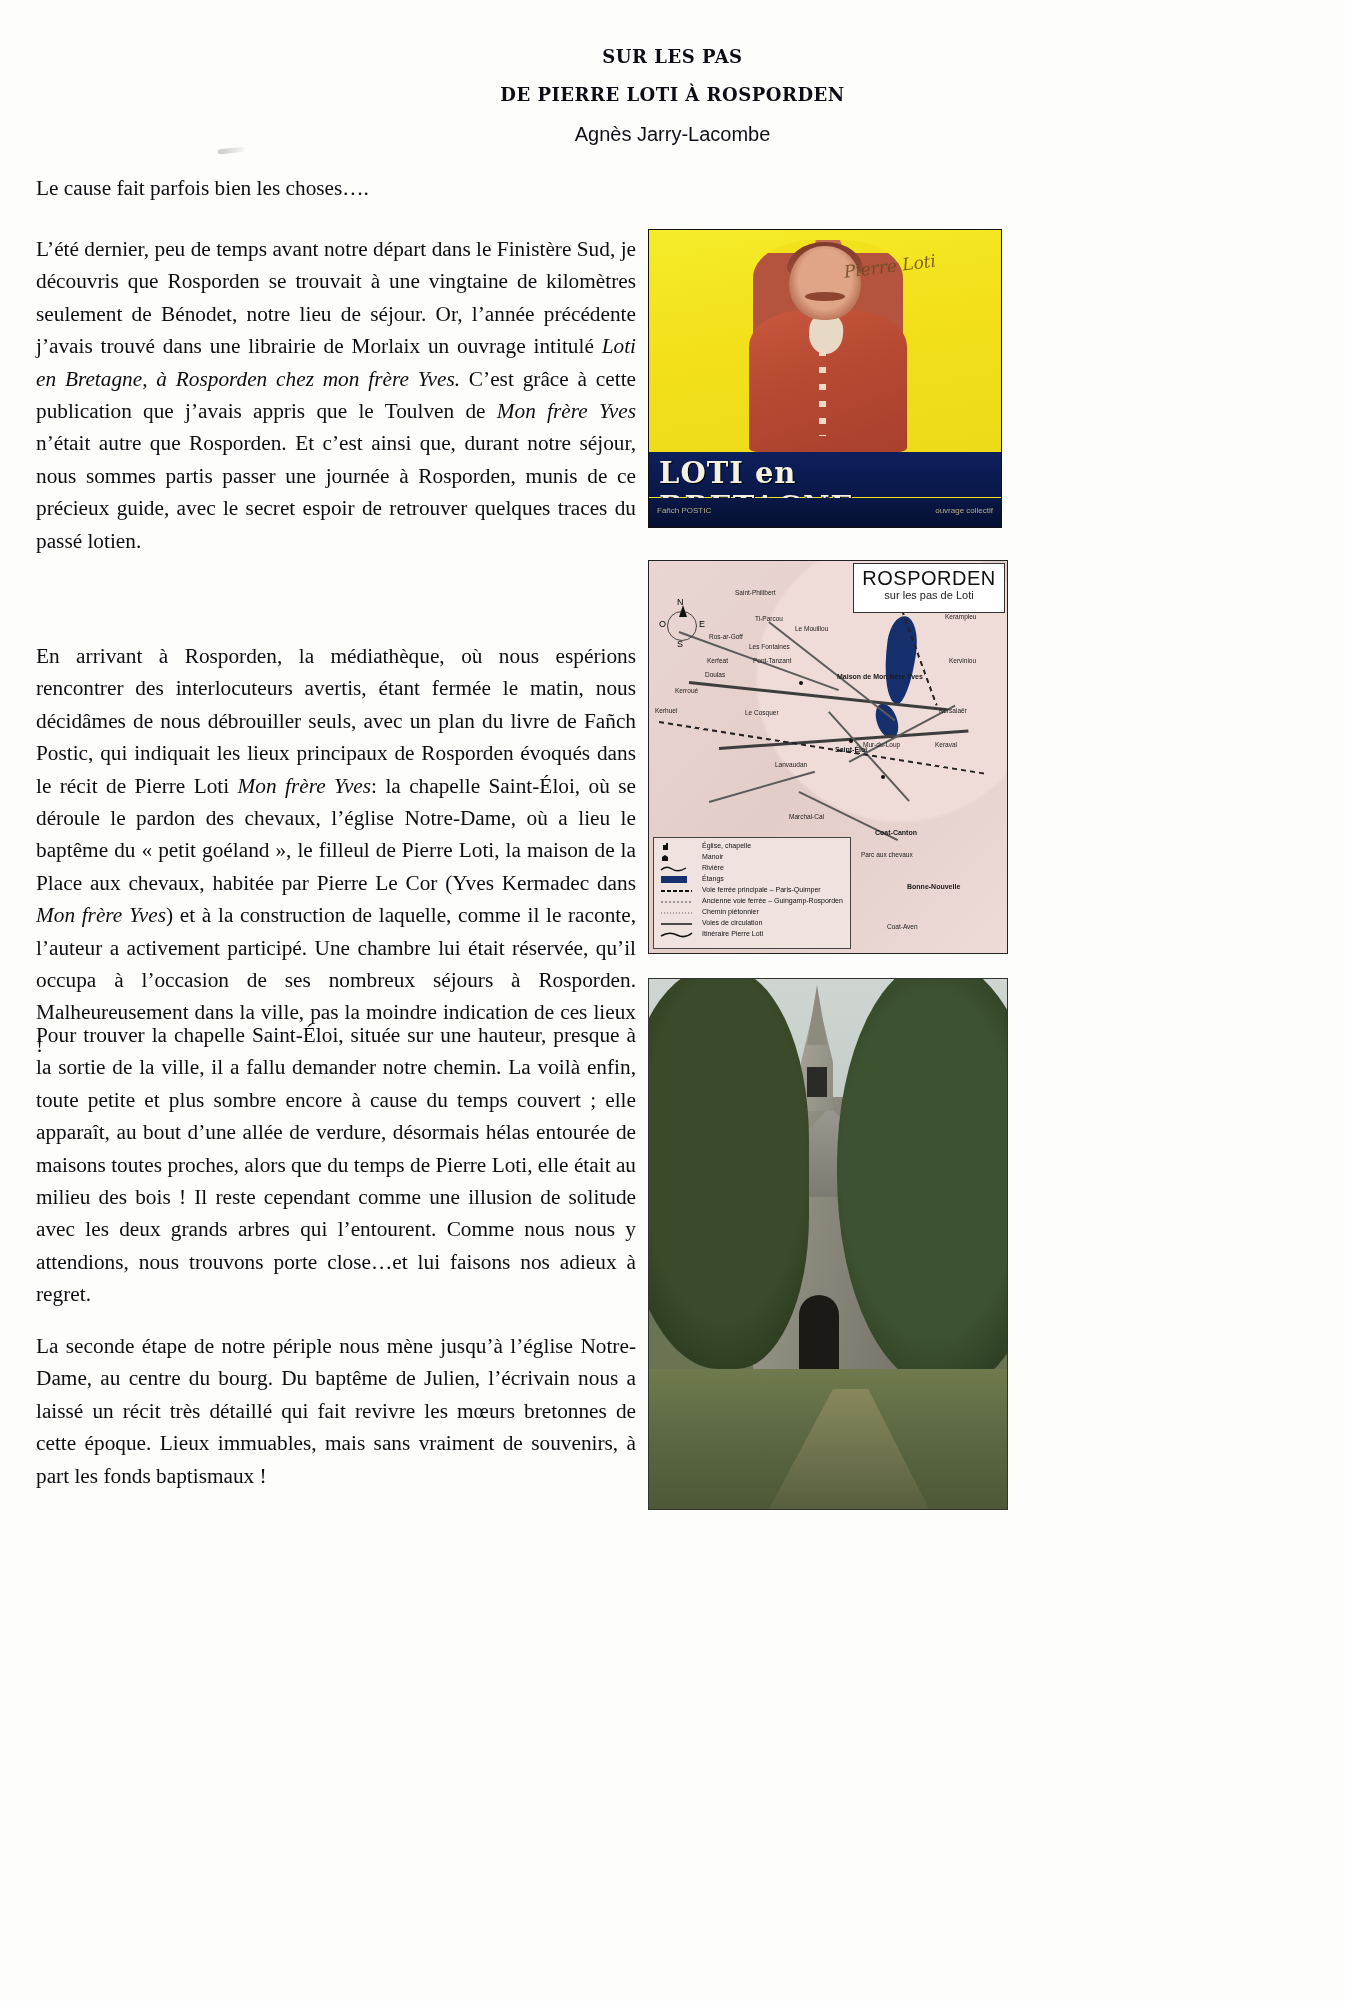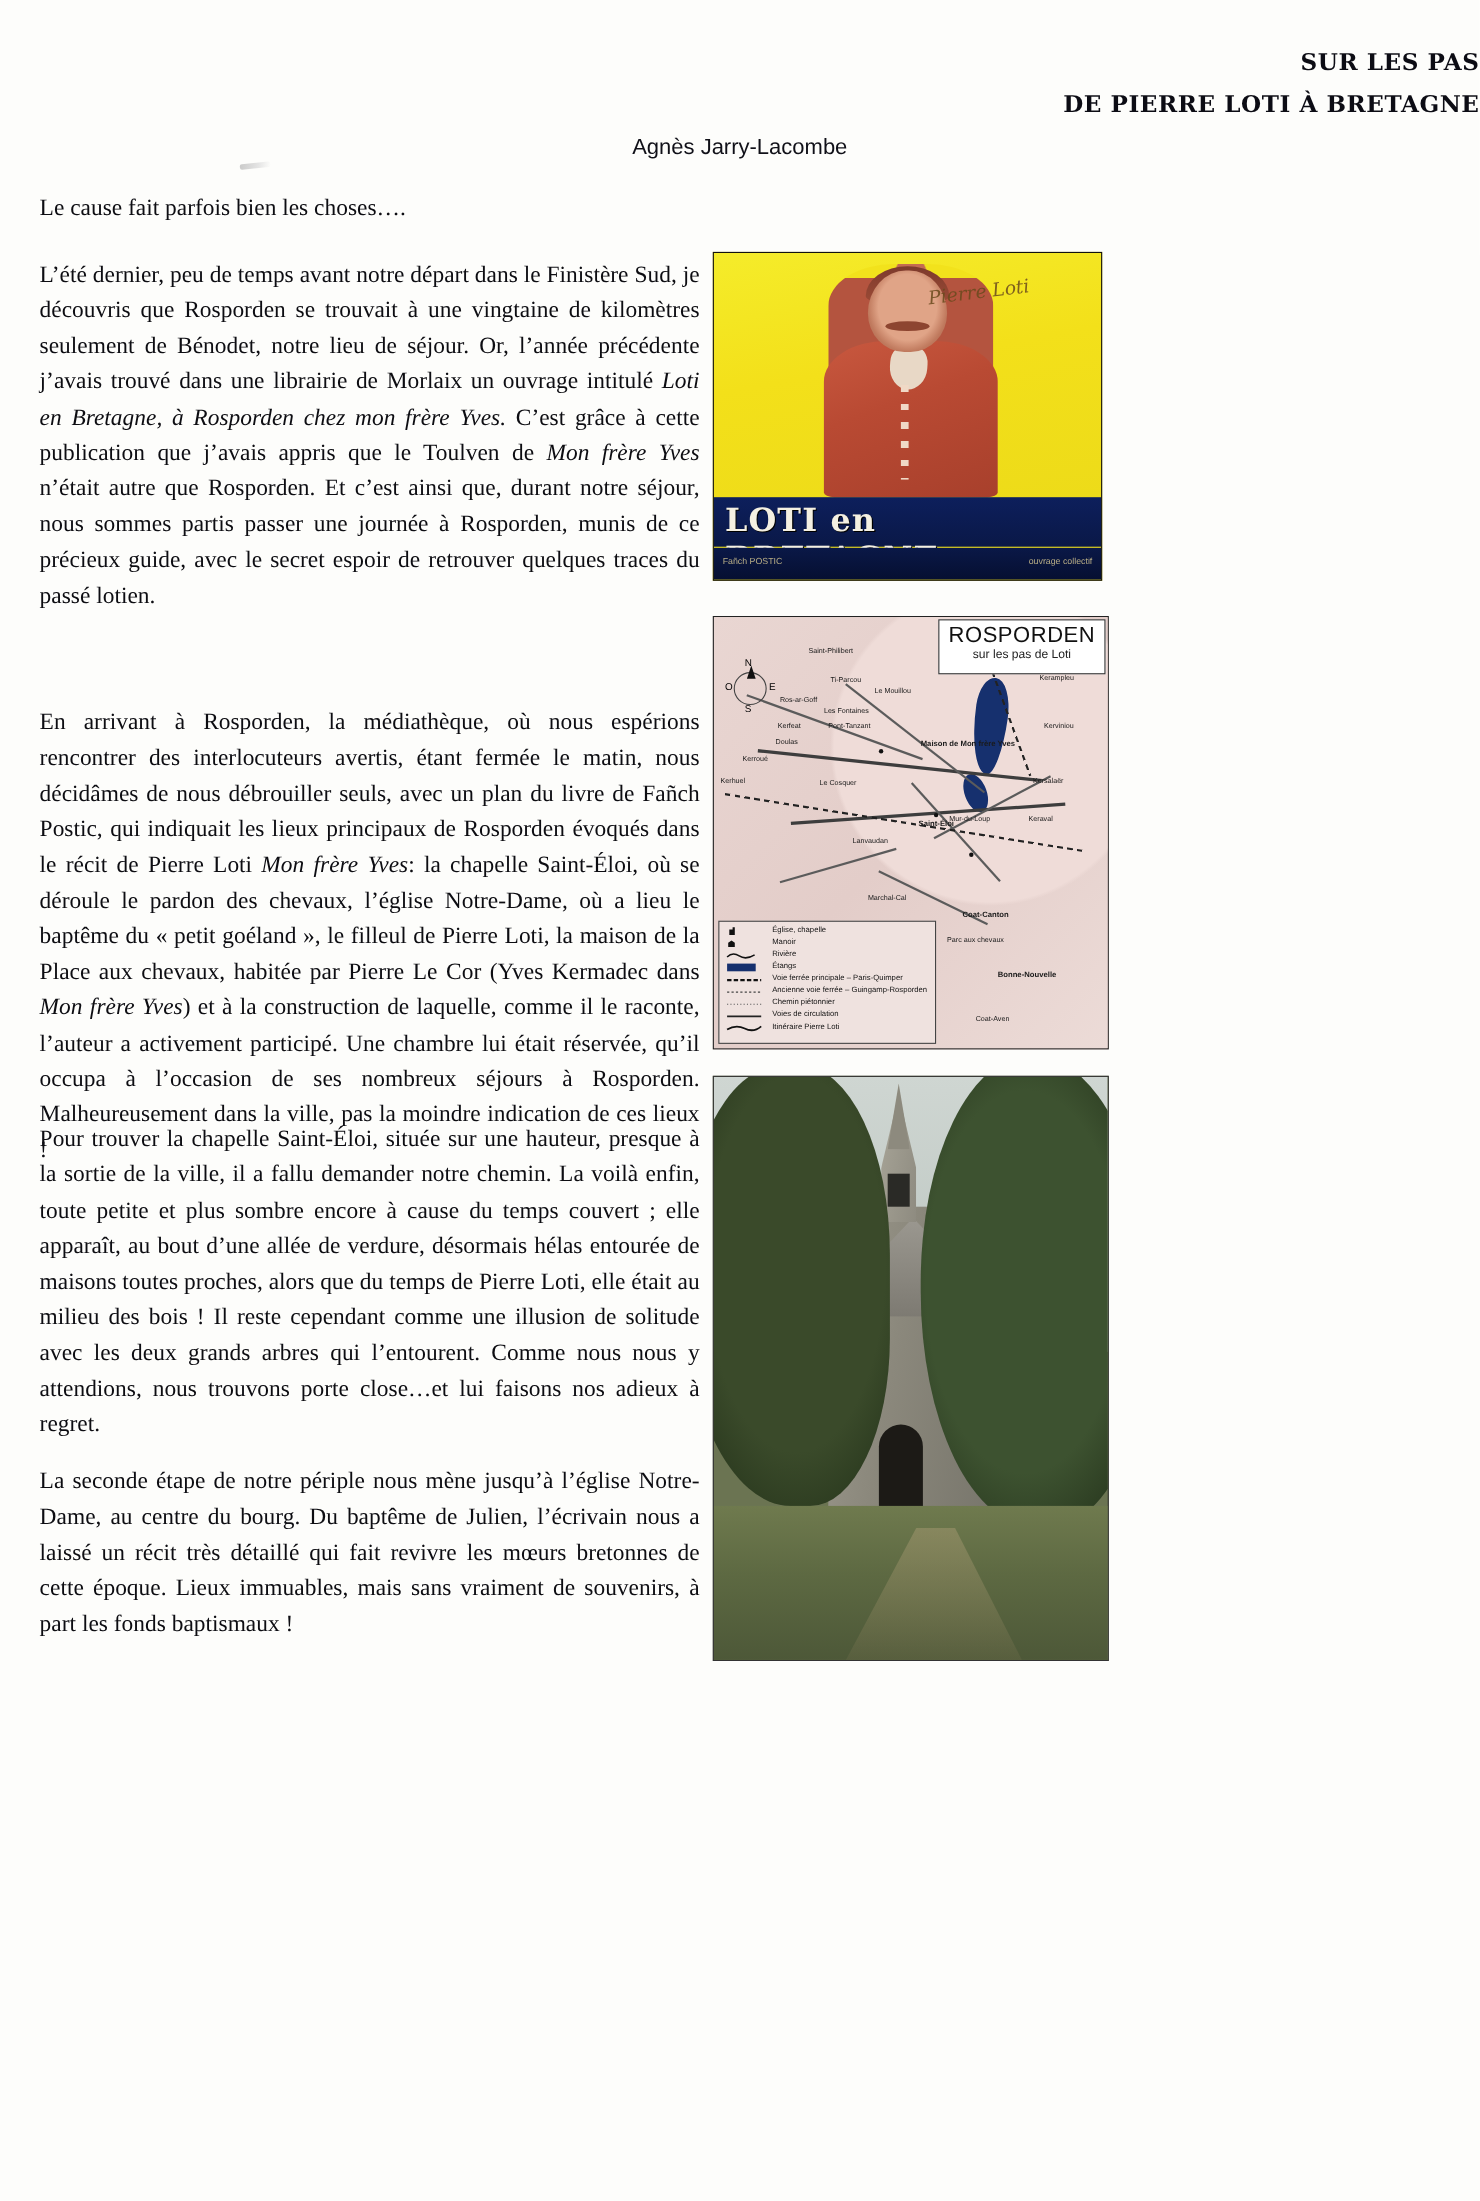--- a/index.html
+++ b/index.html
@@ -10,24 +10,24 @@
     position:relative;
     overflow:hidden;
   }
   .page{
     position:absolute;inset:0;
     background:#fdfdfb;
   }
   
   .title{
     position:absolute;left:0;right:0;top:38px;
-    text-align:right;
+    text-align:center;
     font-family:"DejaVu Serif", serif;
     font-weight:bold;
-    font-size:21px;
+    font-size:18px;
     letter-spacing:0.5px;
     line-height:38px;
     color:#0c0c14;
   }
   .title .l2{display:block;}
   .byline{
     position:absolute;left:0;right:0;top:123px;
     text-align:center;
     font-family:"Liberation Sans", sans-serif;
     font-size:20px;
@@ -228,21 +228,21 @@
     font-size:19px;color:#111;
   }
 </style>
 </head>
 <body>
 
 <div class="page">
 
   <div class="title">
     <span>SUR LES PAS</span>
-    <span class="l2">DE PIERRE LOTI À BRETAGNE</span>
+    <span class="l2">DE PIERRE LOTI À ROSPORDEN</span>
   </div>
   <div class="byline">Agnès Jarry-Lacombe</div>
   <div class="smudge"></div>
 
   <div class="col">
 
     <p class="p-lead">Le cause fait parfois bien les choses….</p>
 
     <p class="p-1"><span>L’été dernier, peu de temps avant notre départ dans le Finistère Sud, je découvris que Rosporden se trouvait à une vingtaine de kilomètres seulement de Bénodet, notre lieu de séjour. Or, l’année précédente j’avais trouvé dans une librairie de Morlaix un ouvrage intitulé </span><i>Loti en Bretagne, à Rosporden chez mon frère Yves.</i><span> C’est grâce à cette publication que j’avais appris que le Toulven de </span><i>Mon frère Yves</i><span> n’était autre que Rosporden. Et c’est ainsi que, durant notre séjour, nous sommes partis passer une journée à Rosporden, munis de ce précieux guide, avec le secret espoir de retrouver quelques traces du passé lotien.</span></p>
 

